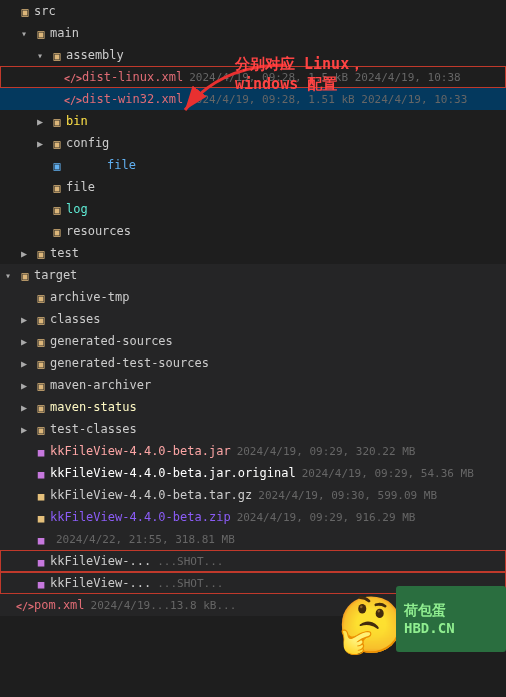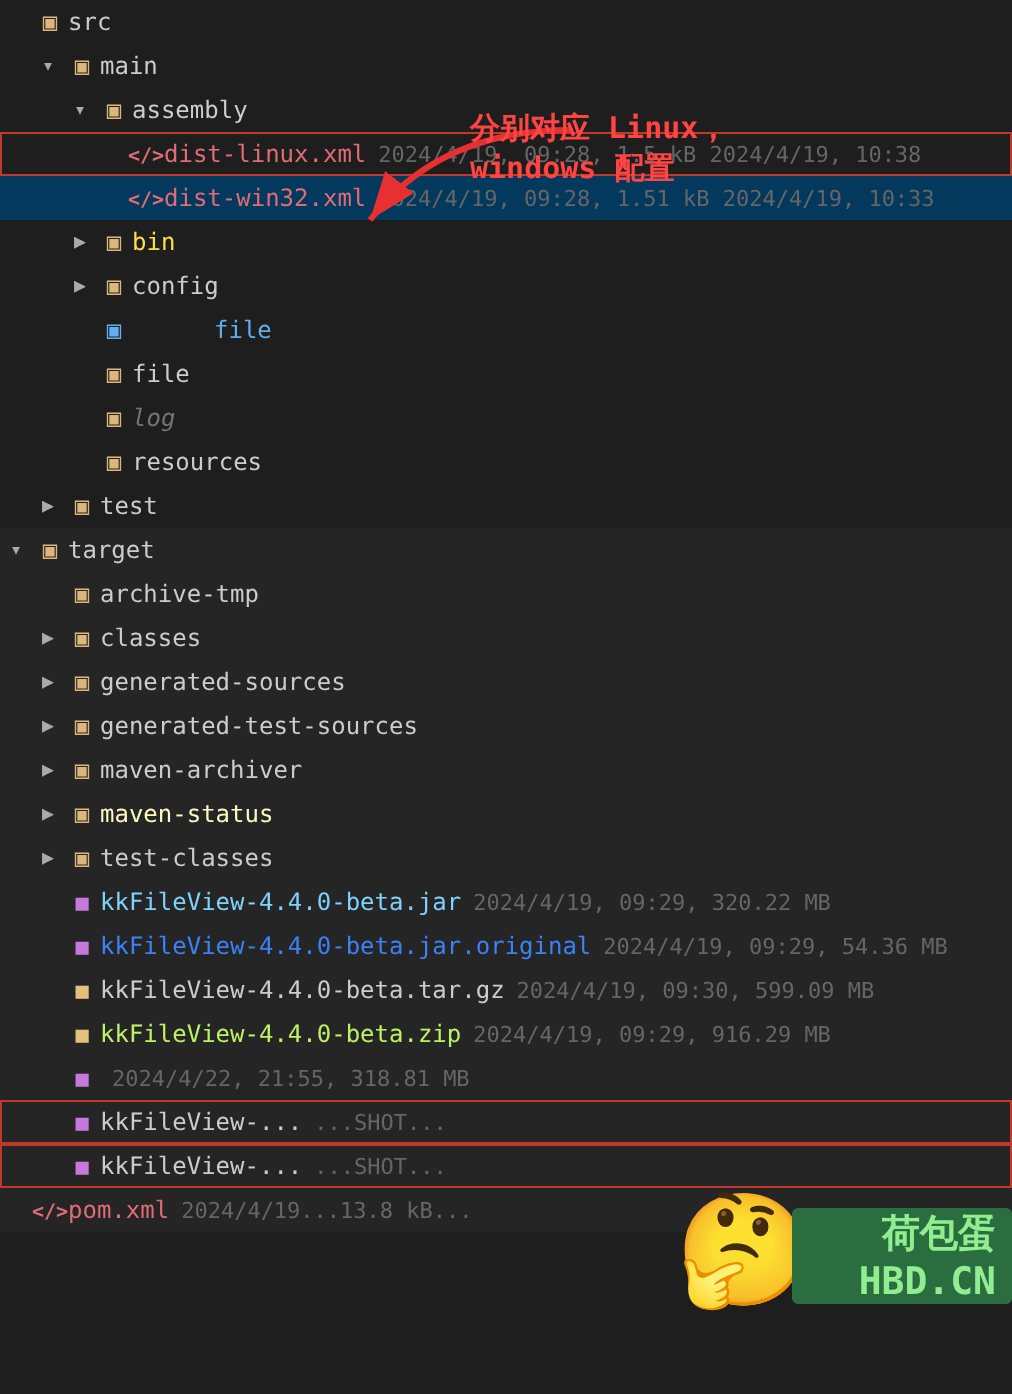--- a/index.html
+++ b/index.html
@@ -85,26 +85,26 @@
       font-size: 55px;
       bottom: 5px;
       right: 100px;
     }
     .watermark-text {
       position: absolute;
       bottom: 10px;
       right: 0;
       background: #2a6e3f;
       color: #90ee90;
-      font-size: 19px;
+      font-size: 14px;
       font-weight: bold;
-      padding: 0 8px;
+      padding: 16px 8px;
       border-radius: 3px;
       width: 110px;
-      text-align: right;
+      text-align: left;
     }
   </style>
 </head>
 <body>
 
 <div class="file-tree">
 
 <div class="tree-item">
       <span class="indent" style="width:0px;"></span>
       <span class="arrow" style="color:#aaa;"></span>
@@ -158,21 +158,21 @@
     <div class="tree-item">
       <span class="indent" style="width:32px;"></span>
       <span class="arrow" style="color:#aaa;"></span>
       <span class="icon"><span style="color:#dcb67a;font-size:12px;">▣</span></span>
       <span class="filename" style="color:#ccc;">file</span>
     </div>
     <div class="tree-item">
       <span class="indent" style="width:32px;"></span>
       <span class="arrow" style="color:#aaa;"></span>
       <span class="icon"><span style="color:#dcb67a;font-size:12px;">▣</span></span>
-      <span class="filename" style="color:#737373;font-style:italic;">log</span>
+      <span class="filename" style="color:#5eead4;">log</span>
     </div>
     <div class="tree-item">
       <span class="indent" style="width:32px;"></span>
       <span class="arrow" style="color:#aaa;"></span>
       <span class="icon"><span style="color:#dcb67a;font-size:12px;">▣</span></span>
       <span class="filename" style="color:#ccc;">resources</span>
     </div>
     <div class="tree-item">
       <span class="indent" style="width:16px;"></span>
       <span class="arrow" style="color:#aaa;">▶</span>
@@ -224,42 +224,42 @@
     <div class="tree-item" style="background: rgb(37, 37, 38);">
       <span class="indent" style="width:16px;"></span>
       <span class="arrow" style="color:#aaa;">▶</span>
       <span class="icon"><span style="color:#dcb67a;font-size:12px;">▣</span></span>
       <span class="filename" style="color:#ccc;">test-classes</span>
     </div>
     <div class="tree-item" style="background: rgb(37, 37, 38);">
       <span class="indent" style="width:16px;"></span>
       <span class="arrow" style="color:#aaa;"></span>
       <span class="icon"><span style="color:#c678dd;font-size:11px;">■</span></span>
-      <span class="filename" style="color:#7dd3fc;">kkFileView-4.4.0-beta.jar</span>
+      <span class="filename" style="color:#fca5a5;">kkFileView-4.4.0-beta.jar</span>
       <span class="meta">2024/4/19, 09:29, 320.22 MB</span>
     </div>
     <div class="tree-item" style="background: rgb(37, 37, 38);">
       <span class="indent" style="width:16px;"></span>
       <span class="arrow" style="color:#aaa;"></span>
       <span class="icon"><span style="color:#c678dd;font-size:11px;">■</span></span>
-      <span class="filename" style="color:#3b82f6;">kkFileView-4.4.0-beta.jar.original</span>
+      <span class="filename" style="color:#ffffff;">kkFileView-4.4.0-beta.jar.original</span>
       <span class="meta">2024/4/19, 09:29, 54.36 MB</span>
     </div>
     <div class="tree-item" style="background: rgb(37, 37, 38);">
       <span class="indent" style="width:16px;"></span>
       <span class="arrow" style="color:#aaa;"></span>
       <span class="icon"><span style="color:#e5c07b;font-size:11px;">■</span></span>
       <span class="filename" style="color:#ccc;">kkFileView-4.4.0-beta.tar.gz</span>
       <span class="meta">2024/4/19, 09:30, 599.09 MB</span>
     </div>
     <div class="tree-item" style="background: rgb(37, 37, 38);">
       <span class="indent" style="width:16px;"></span>
       <span class="arrow" style="color:#aaa;"></span>
       <span class="icon"><span style="color:#e5c07b;font-size:11px;">■</span></span>
-      <span class="filename" style="color:#bef264;">kkFileView-4.4.0-beta.zip</span>
+      <span class="filename" style="color:#8b5cf6;">kkFileView-4.4.0-beta.zip</span>
       <span class="meta">2024/4/19, 09:29, 916.29 MB</span>
     </div>
     <div class="tree-item" style="background: rgb(37, 37, 38);">
       <span class="indent" style="width:16px;"></span>
       <span class="arrow" style="color:#aaa;"></span>
       <span class="icon"><span style="color:#c678dd;font-size:11px;">■</span></span>
       <span class="meta">2024/4/22, 21:55, 318.81 MB</span>
     </div>
     <div class="tree-item" style="background: rgb(37, 37, 38); outline: rgb(192, 57, 43) solid 1.5px; outline-offset: -1px;">
       <span class="indent" style="width:16px;"></span>

